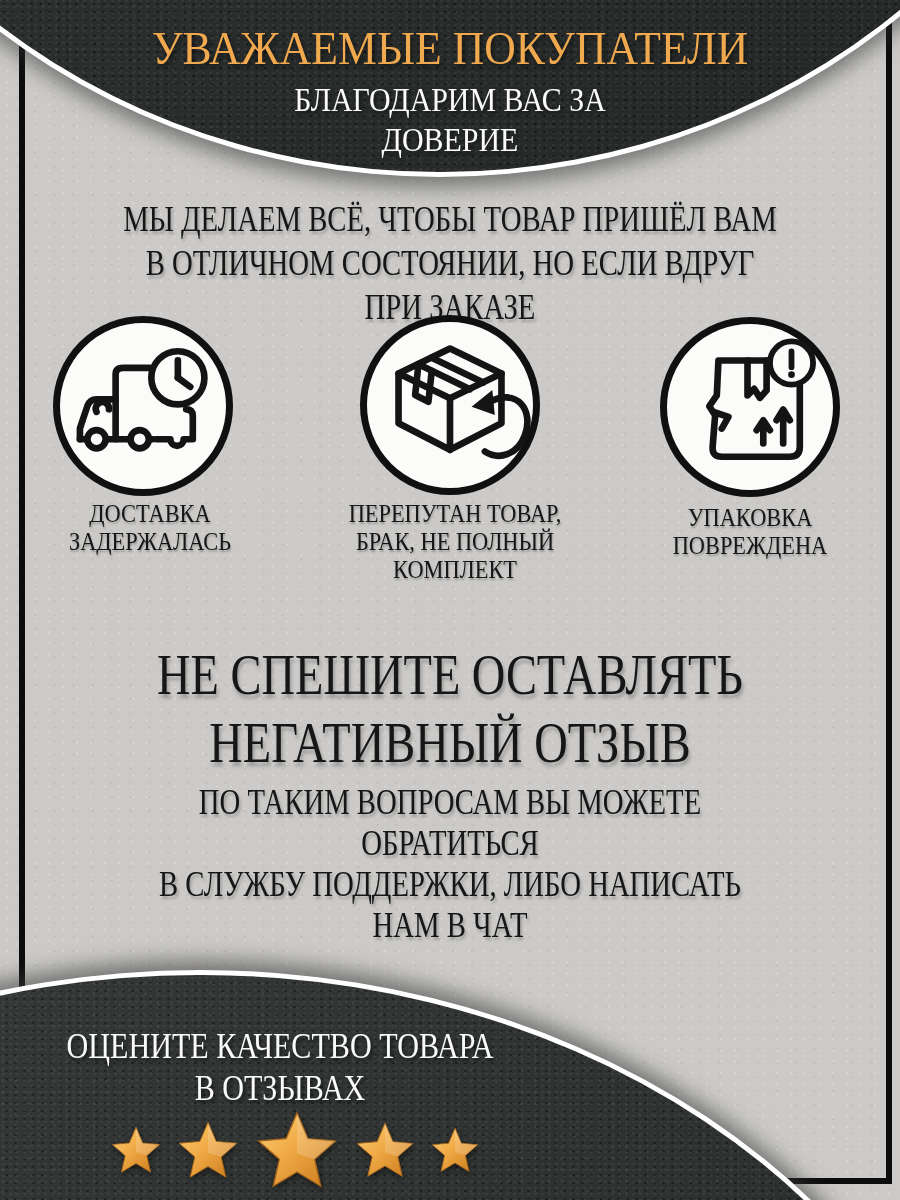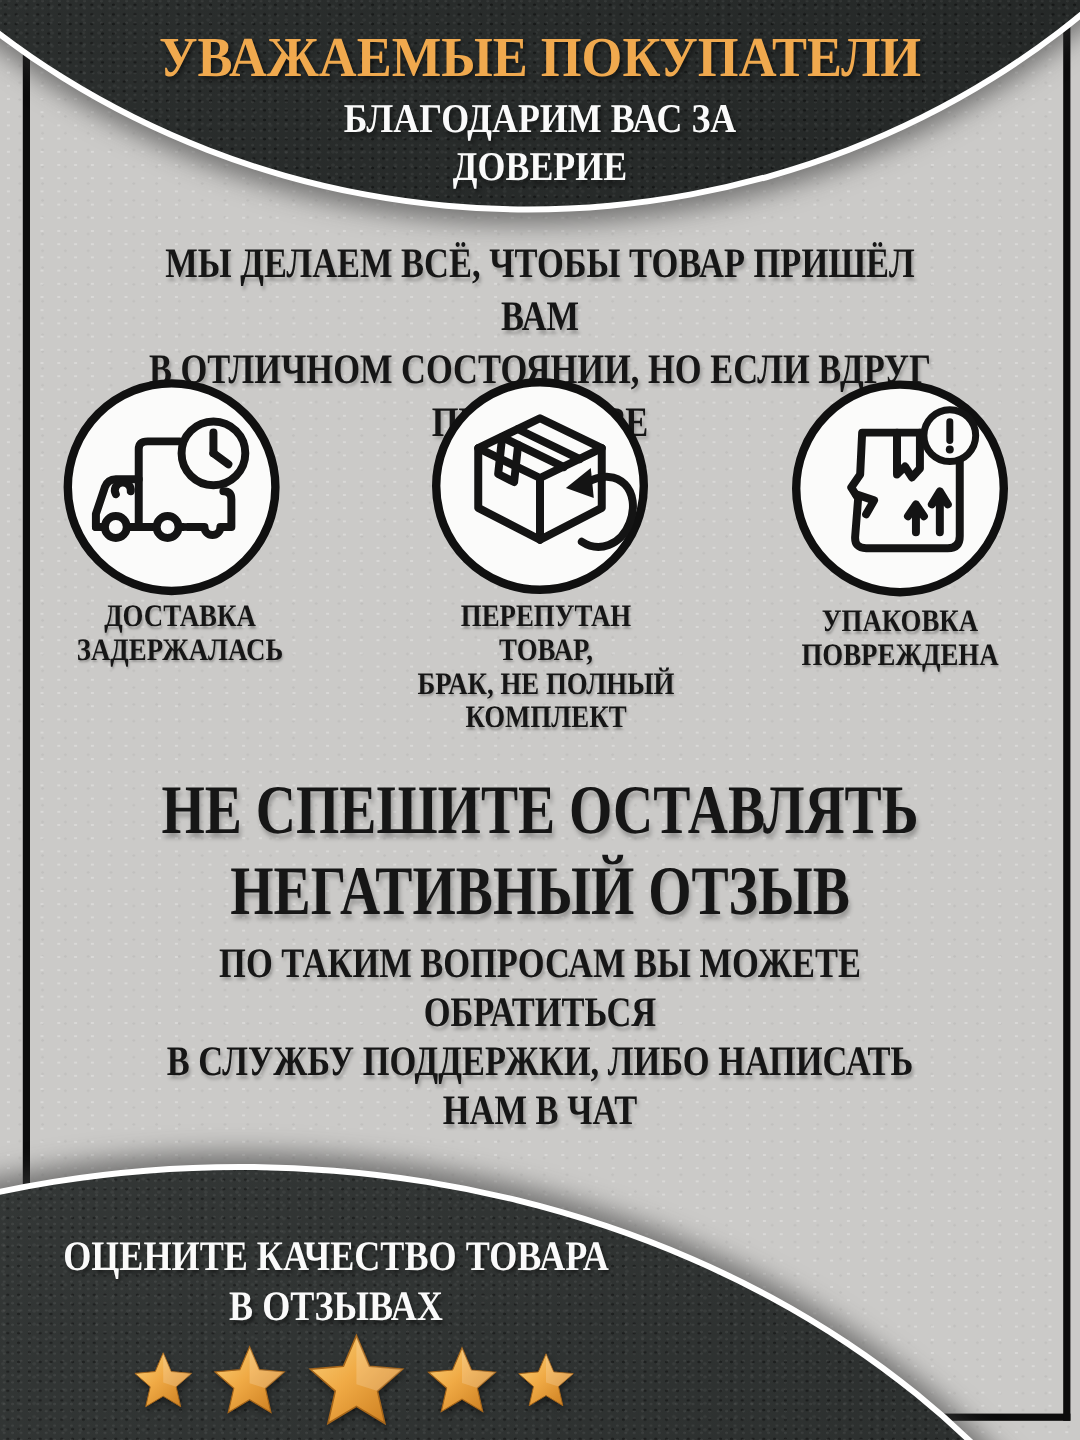--- a/index.html
+++ b/index.html
@@ -7,21 +7,21 @@
     position:relative;
     width:900px;height:1200px;
     overflow:hidden;
     background-color:#cbcac8;
     background-image:
       radial-gradient(rgba(255,255,255,.28) 1px, transparent 1.5px),
       radial-gradient(rgba(0,0,0,.05) 1px, transparent 1.5px);
     background-size:14px 11px,19px 14px;
     background-position:0 0,7px 6px;
     font-family:"Liberation Serif","DejaVu Serif",serif;
-    font-weight:bold;
+    font-weight:normal;
     color:#161616;
   }
   
   .frame{
     position:absolute;left:19px;top:-14px;width:873px;height:1198px;
     box-sizing:border-box;
     border:6px solid #0c0c0c;border-top:none;
     z-index:1;
   }
   

